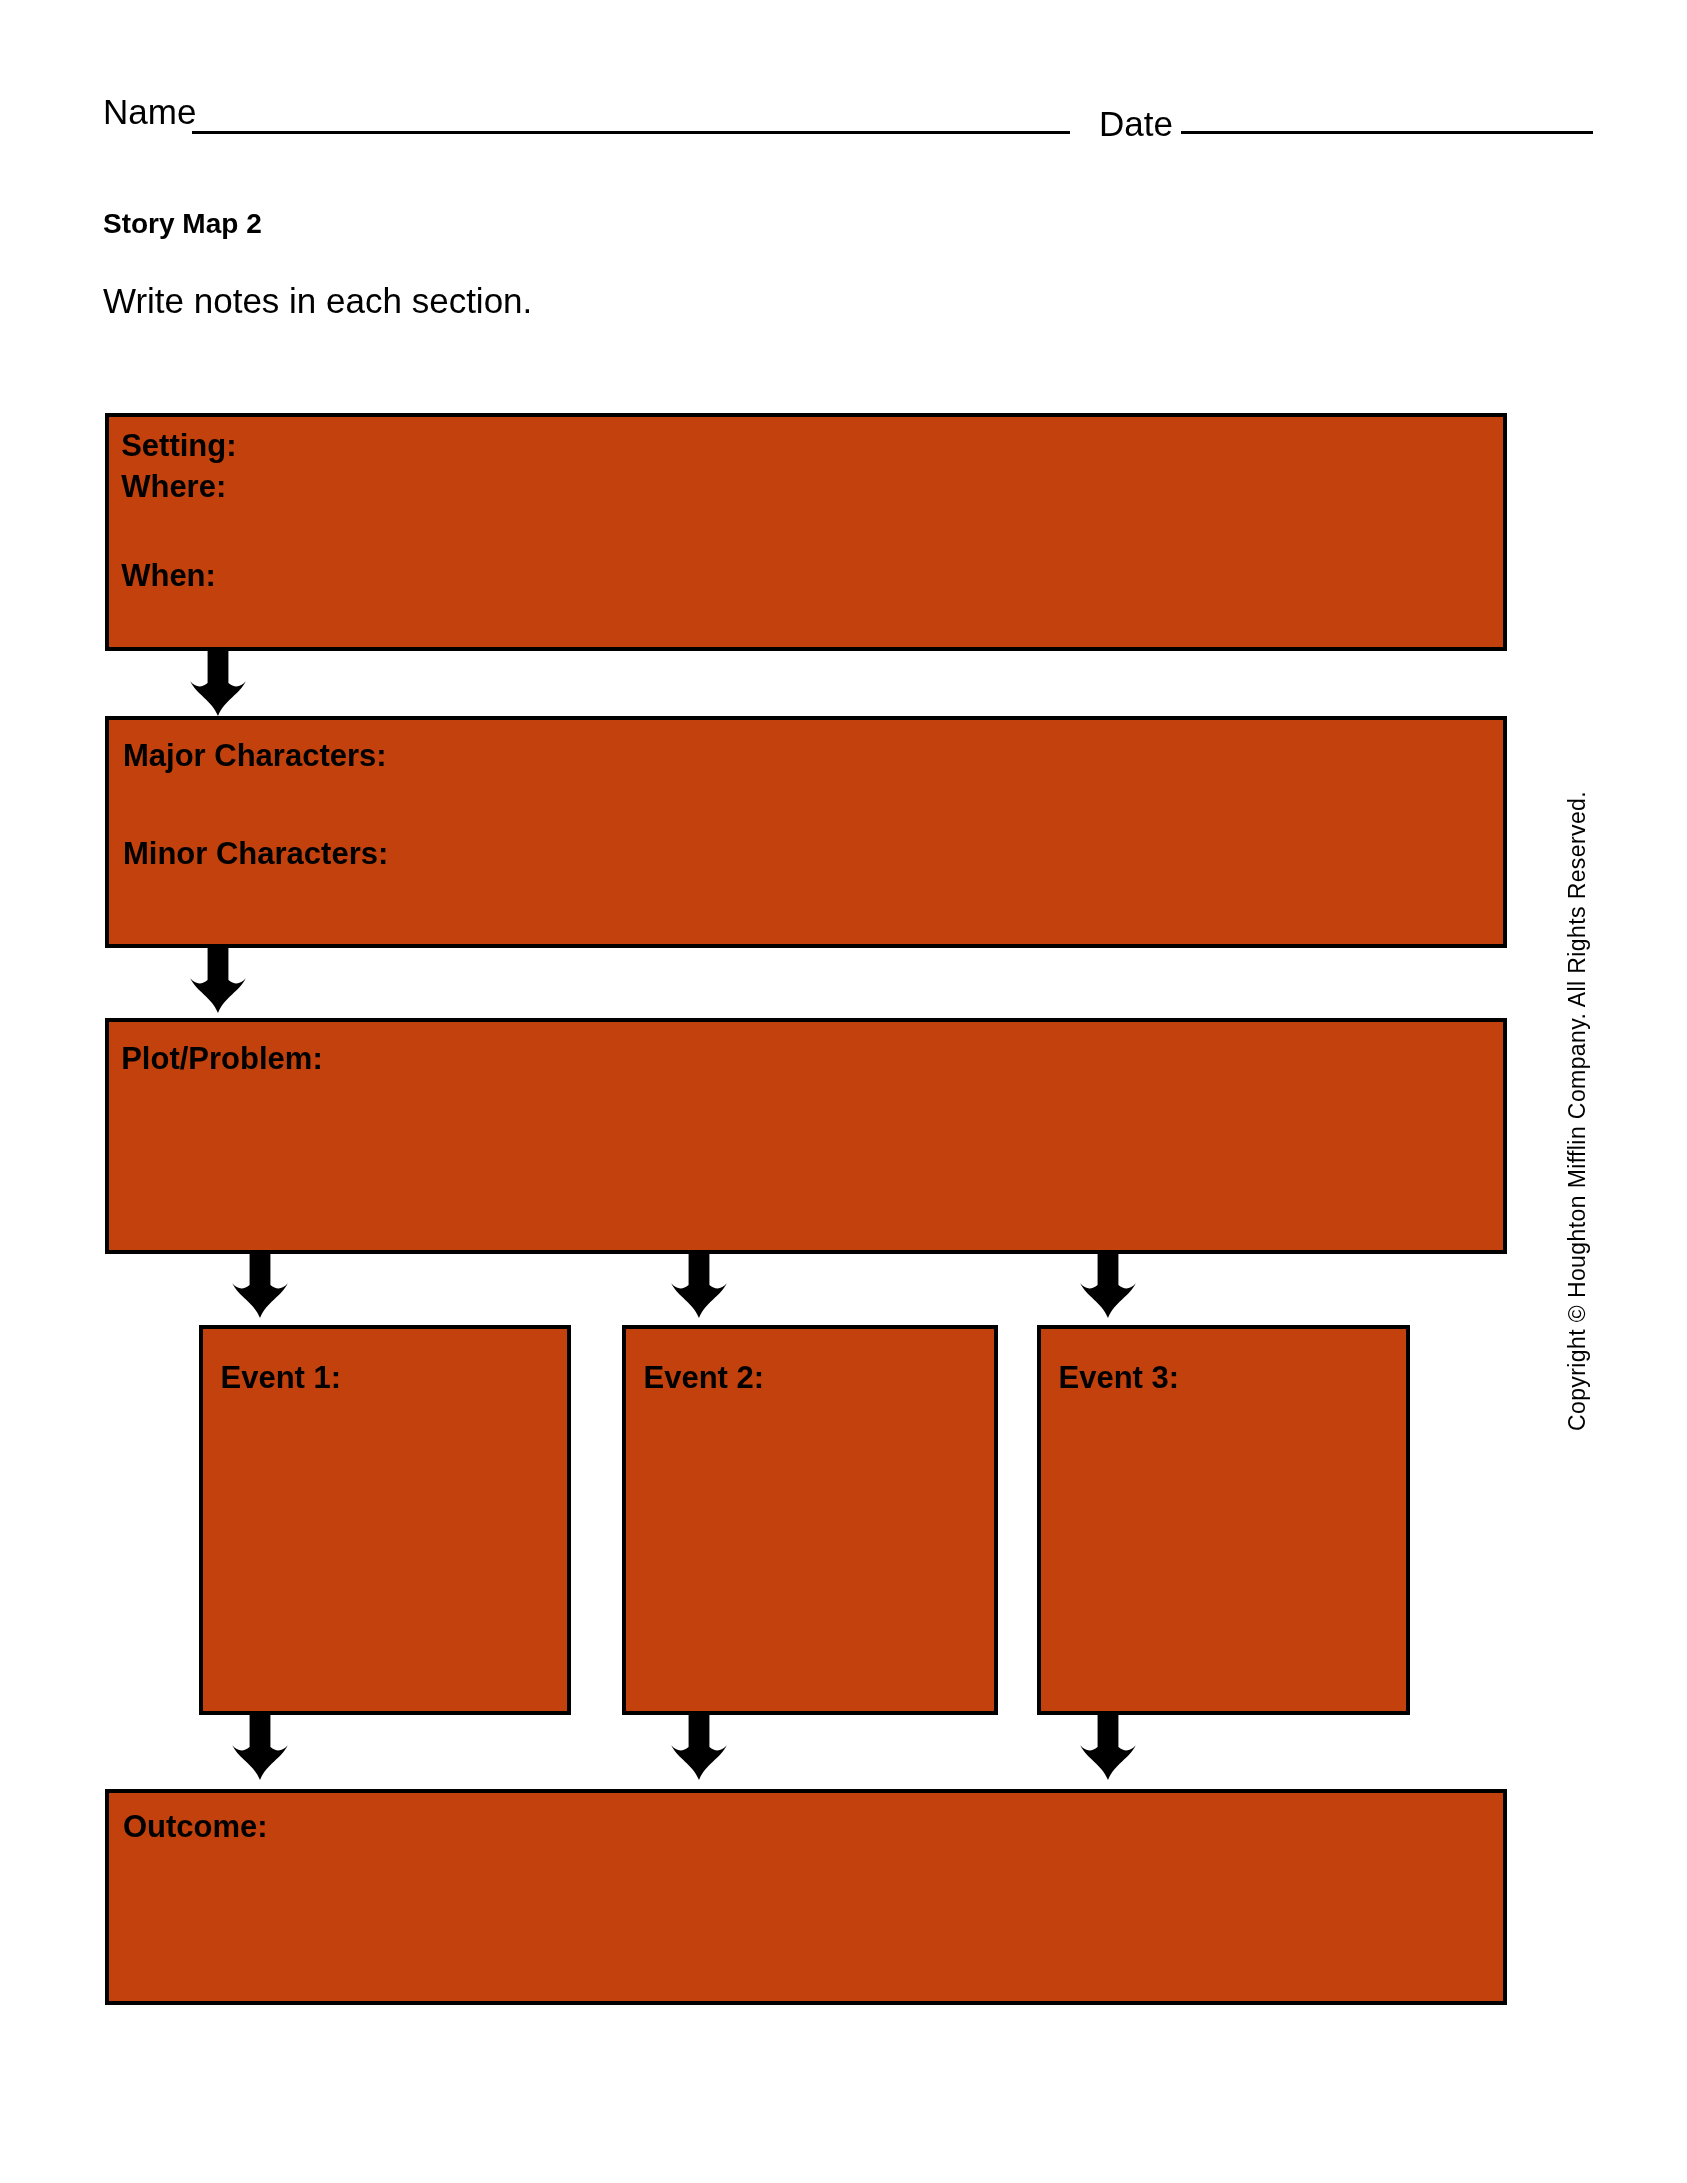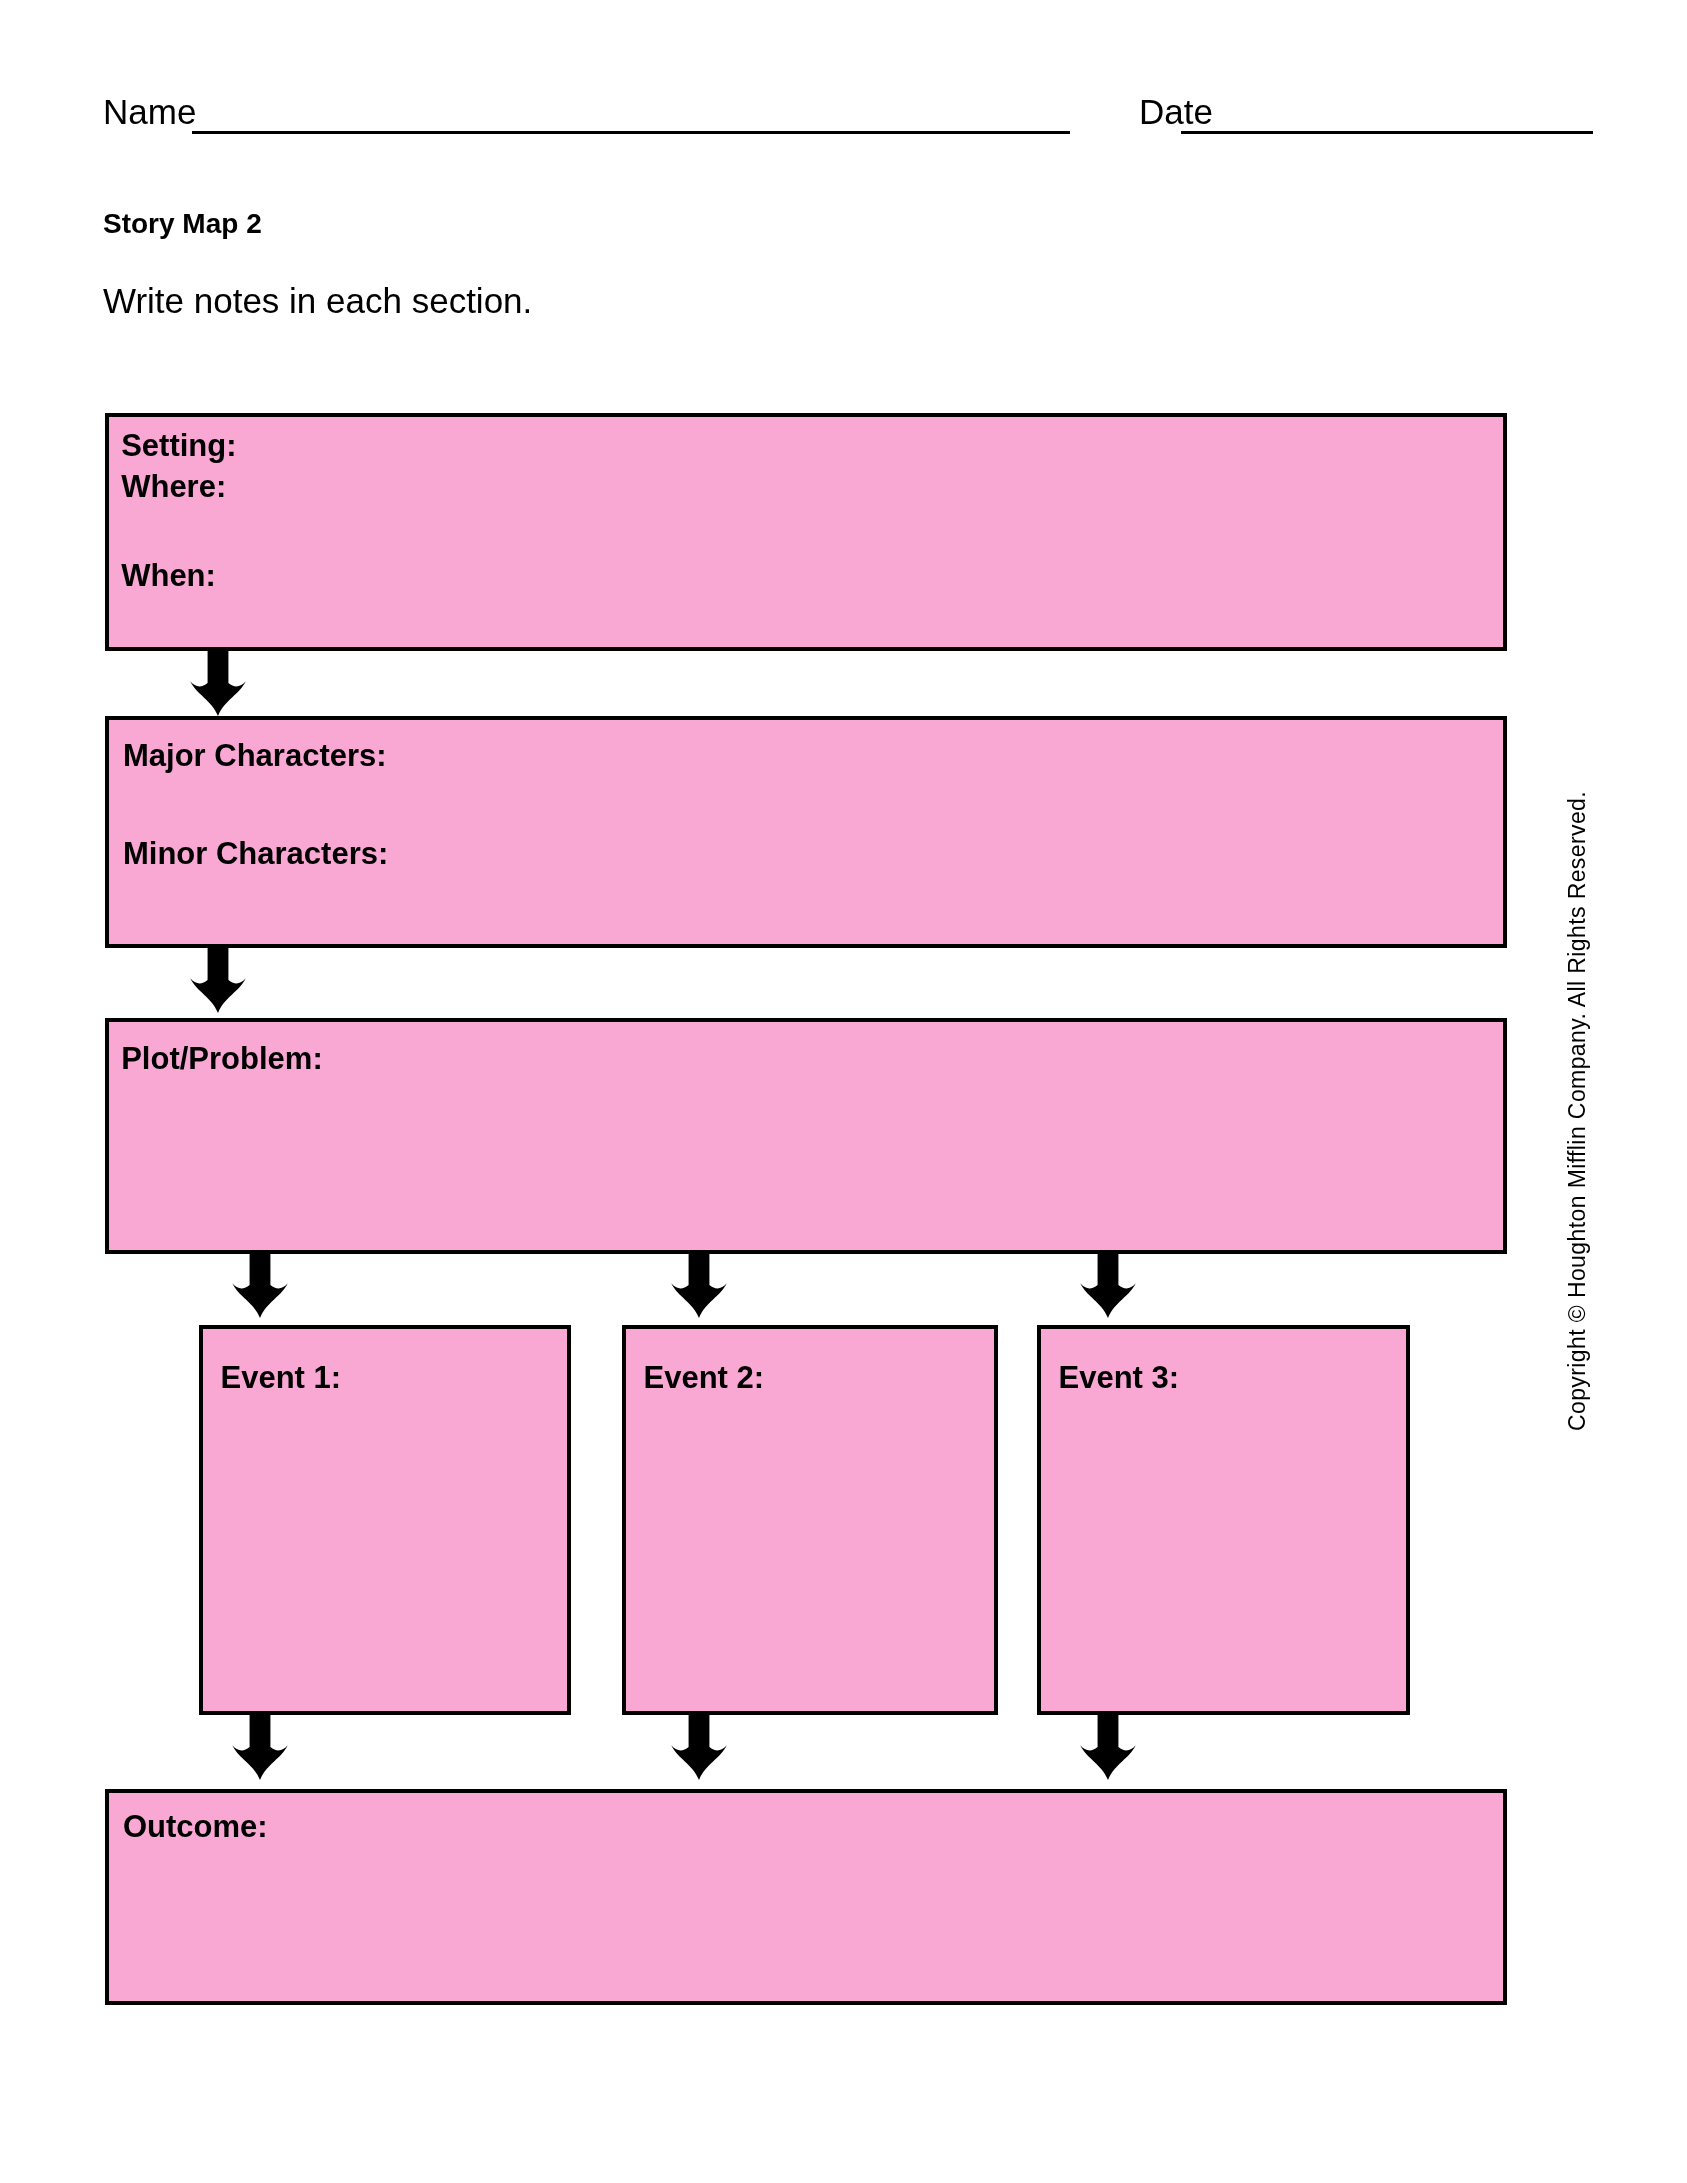--- a/index.html
+++ b/index.html
@@ -18,21 +18,21 @@
   }
 
   
   .hdr-label {
     position: absolute;
     font-size: 35px;
     font-weight: normal;
     white-space: nowrap;
   }
   .name-label { left: 103px; top: 92px; }
-  .date-label { left: 1099px; top: 92px; margin-left: 40px; }
+  .date-label { left: 1099px; top: 104px; }
   .writein-line {
     position: absolute;
     border-bottom: 3.5px solid #000000;
     height: 0;
   }
   .name-line { left: 192px; top: 131px; width: 878px; }
   .date-line { left: 1181px; top: 131px; width: 412px; }
 
   .page-title {
     position: absolute;
@@ -47,21 +47,21 @@
     left: 103px;
     top: 281px;
     font-size: 35px;
     white-space: nowrap;
   }
 
   
   .map-box {
     position: absolute;
     border: 4.4px solid #000000;
-    background: #f9a8d4;
+    background: #c2410c;
     box-sizing: border-box;
     padding-left: 8px;
   }
   .setting-box    { left: 105px; top: 413px;  width: 1402px; height: 238px; }
   .characters-box { left: 105px; top: 716px;  width: 1402px; height: 232px; }
   .plot-box       { left: 105px; top: 1018px; width: 1402px; height: 236px; }
   .event-box-1    { left: 199px; top: 1325px; width: 372px;  height: 390px; }
   .event-box-2    { left: 622px; top: 1325px; width: 376px;  height: 390px; }
   .event-box-3    { left: 1037px;top: 1325px; width: 373px;  height: 390px; }
   .outcome-box    { left: 105px; top: 1789px; width: 1402px; height: 216px; }

